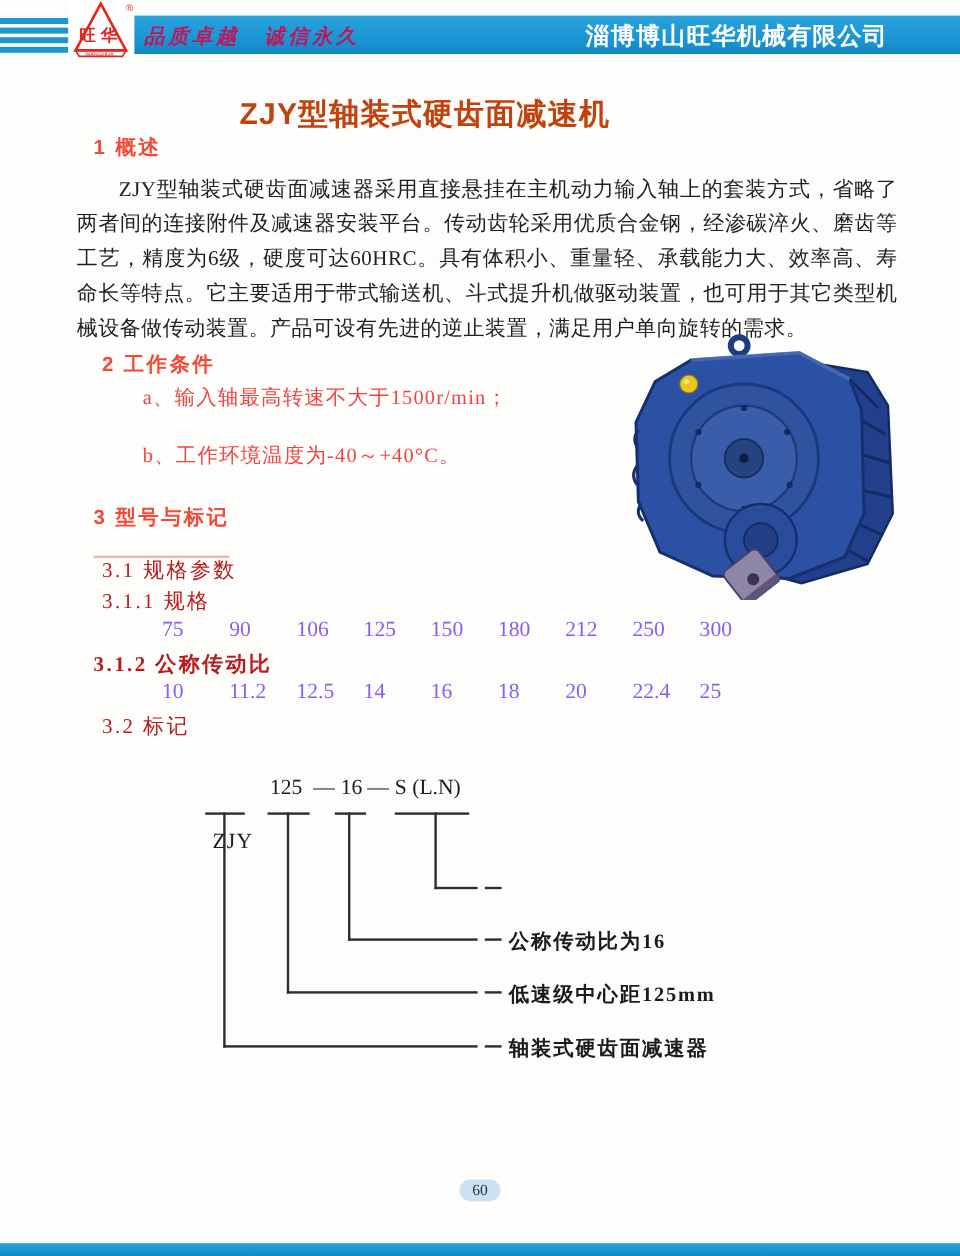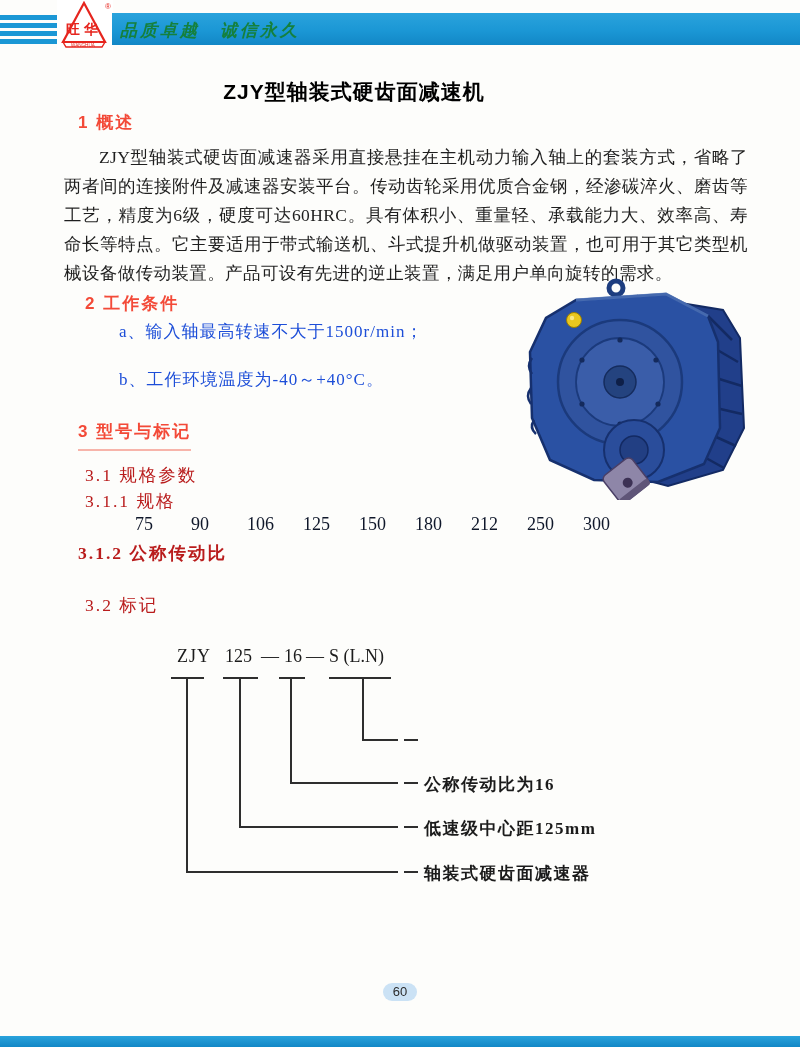--- a/index.html
+++ b/index.html
@@ -12,64 +12,64 @@
   .hdr-stripe{position:absolute;left:0;width:57px;height:5px;background:#1b97d5;}
   .logo-box{position:absolute;left:57px;top:0;width:56px;height:50px;background:#fff;}
   .logo-svg{position:absolute;left:60px;top:1px;}
   .hdr-bar{
     position:absolute;left:112px;top:13px;width:688px;height:32px;
     background:linear-gradient(180deg,#2aa3dc 0%,#1b97d5 55%,#1287c6 100%);
   }
   .slogan{
     position:absolute;left:120px;top:19px;width:240px;
     font-family:"Liberation Sans","DejaVu Sans",sans-serif;
-    font-weight:bold;font-size:17px;color:#15803d;letter-spacing:3px;
+    font-weight:bold;font-size:17px;color:#be185d;letter-spacing:3px;
     font-style:italic;
   }
   .company{
     position:absolute;left:488px;top:17px;width:300px;
     font-family:"Liberation Sans","DejaVu Sans",sans-serif;
     font-weight:bold;font-size:20px;color:#ffffff;letter-spacing:1px;
   }
   
   .title{
     position:absolute;left:0;top:78px;width:708px;text-align:center;
     font-family:"Liberation Sans","DejaVu Sans",sans-serif;
-    font-weight:bold;font-size:21px;color:#000000;letter-spacing:1px;
+    font-weight:bold;font-size:25px;color:#c2410c;letter-spacing:1px;
   }
   .red-h{
     position:absolute;
     font-family:"Liberation Sans","DejaVu Sans",sans-serif;
     font-weight:bold;font-size:17px;color:#f34a38;letter-spacing:2px;
   }
   .h1{left:78px;top:111px;}
   .h2{left:85px;top:292px;}
-  .h3{left:78px;top:420px;padding-bottom:6px;border-bottom:2px solid rgba(240,90,70,.45);}
+  .h3{left:78px;top:420px;padding-bottom:20px;border-bottom:2px solid rgba(240,90,70,.45);}
   
   .para{
     position:absolute;left:64px;top:143px;width:684px;
     font-size:17.5px;line-height:29px;text-align:justify;text-indent:2em;
     color:#1f1f1f;letter-spacing:.4px;
   }
-  .cond{position:absolute;font-size:17px;color:#1d4ed8;letter-spacing:1px;}
+  .cond{position:absolute;font-size:17px;color:#ef4444;letter-spacing:1px;}
   .cond-a{left:119px;top:320px;}
   .cond-b{left:119px;top:368px;}
   .cond-b2{left:148px;top:370px;}
   .sub{position:absolute;font-size:17.5px;color:#b91c1c;letter-spacing:2px;}
   .s31{left:85px;top:463px;}
   .s311{left:85px;top:489px;}
   .s312{left:78px;top:541px;font-weight:bold;}
   .s32{left:85px;top:593px;}
-  .numrow{position:absolute;left:135px;font-size:18px;color:#0f172a;}
+  .numrow{position:absolute;left:135px;font-size:18px;color:#8b5cf6;}
   .numrow span{display:inline-block;width:56px;}
   .row-spec{top:514px;}
   .row-ratio{top:566px;}
   
   .mk{position:absolute;font-size:18px;color:#1c1c1c;top:646px;}
-  .mk-zjy{left:177px;letter-spacing:1px;}
+  .mk-zjy{left:177px;letter-spacing:1px;margin-top:45px;}
   .mk-125{left:225px;}
   .mk-d1{left:261px;}
   .mk-16{left:284px;}
   .mk-d2{left:306px;}
   .mk-s{left:329px;text-align:right;}
   .bar{position:absolute;height:0;border-top:2px solid #2e2e2e;top:677px;}
   .bar1{left:171px;width:33px;}
   .bar2{left:223px;width:35px;}
   .bar3{left:279px;width:26px;}
   .bar4{left:329px;width:62px;}
@@ -88,21 +88,21 @@
   .mk-label{
     position:absolute;left:424px;font-size:17px;font-weight:600;
     color:#1b1b1b;letter-spacing:1.5px;
   }
   .lb1{top:730px;}.lb2{top:773px;}.lb3{top:817px;}.lb4{top:862px;}
   .note{position:absolute;left:118px;top:936px;font-size:17px;color:#1d1d1d;letter-spacing:1px;}
   
   .pagepill{
     position:absolute;left:383px;top:983px;width:34px;height:18px;
     background:#cbe2f5;border-radius:9px;
-    font-family:Liberation Sans, sans-serif;
+    font-family:Liberation Serif, serif;
     font-size:13px;color:#2c2c2c;text-align:center;line-height:18px;
   }
   .footer-bar{
     position:absolute;left:0;bottom:0;width:800px;height:11px;
     background:linear-gradient(180deg,#2aa3dc,#1287c6);
   }
   
   .product{position:absolute;left:518px;top:278px;}
 </style>
 </head>
@@ -121,20 +121,21 @@
   <svg class="logo-svg" width="52" height="48" viewBox="0 0 52 48">
     <path d="M24,2 L45,41 L3,41 Z" fill="none" stroke="#e6251e" stroke-width="2.2"></path>
     <path d="M3,41 L45,41 L42,46 L6,46 Z" fill="none" stroke="#e6251e" stroke-width="1.4"></path>
     <text x="6" y="33" font-family="Liberation Sans,sans-serif" font-size="14" font-weight="bold" fill="#e6251e">旺 华</text>
     <text x="11" y="45.5" font-family="Liberation Sans,sans-serif" font-size="4.6" fill="#e6251e">WANGHUA</text>
     <text x="45" y="8" font-family="Liberation Sans,sans-serif" font-size="8" fill="#e6251e">®</text>
   </svg>
 
   <div class="hdr-bar"></div>
   <div class="slogan">品质卓越　诚信永久</div>
+  <div class="company">淄博博山旺华机械有限公司</div>
 
   <div class="title">ZJY型轴装式硬齿面减速机</div>
 
   <div class="red-h h1">1  概述</div>
   <div class="para">ZJY型轴装式硬齿面减速器采用直接悬挂在主机动力输入轴上的套装方式，省略了两者间的连接附件及减速器安装平台。传动齿轮采用优质合金钢，经渗碳淬火、磨齿等工艺，精度为6级，硬度可达60HRC。具有体积小、重量轻、承载能力大、效率高、寿命长等特点。它主要适用于带式输送机、斗式提升机做驱动装置，也可用于其它类型机械设备做传动装置。产品可设有先进的逆止装置，满足用户单向旋转的需求。</div>
 
   <div class="red-h h2">2  工作条件</div>
   <div class="cond cond-a">a、输入轴最高转速不大于1500r/min；</div>
   <div class="cond cond-b">b、工作环境温度为-40～+40°C。</div>
 
@@ -177,20 +178,23 @@
   <div class="red-h h3">3  型号与标记</div>
   <div class="sub s31">3.1 规格参数</div>
   <div class="sub s311">3.1.1 规格</div>
 
   <div class="numrow row-spec">
     <span>75</span><span>90</span><span>106</span><span>125</span><span>150</span><span>180</span><span>212</span><span>250</span><span>300</span>
   </div>
 
   <div class="sub s312">3.1.2 公称传动比</div>
 
+  <div class="numrow row-ratio">
+    <span>10</span><span>11.2</span><span>12.5</span><span>14</span><span>16</span><span>18</span><span>20</span><span>22.4</span><span>25</span>
+  </div>
 
   <div class="sub s32">3.2 标记</div>
 
   <div class="mk mk-zjy">ZJY</div>
   <div class="mk mk-125">125</div>
   <div class="mk mk-d1">—</div>
   <div class="mk mk-16">16</div>
   <div class="mk mk-d2">—</div>
   <div class="mk mk-s">S (L.N)</div>
 

